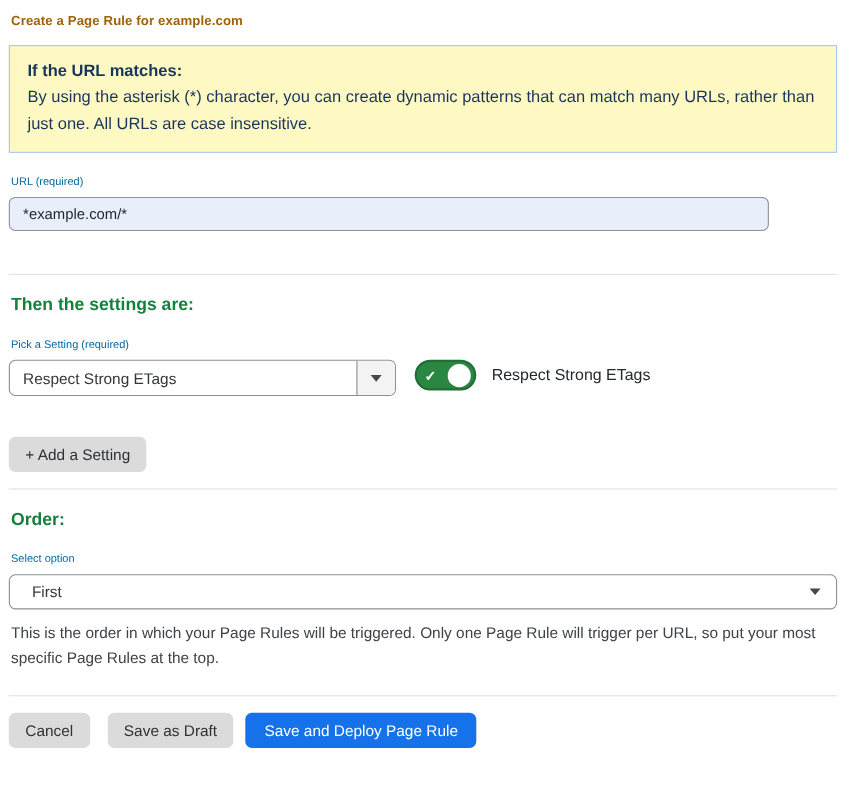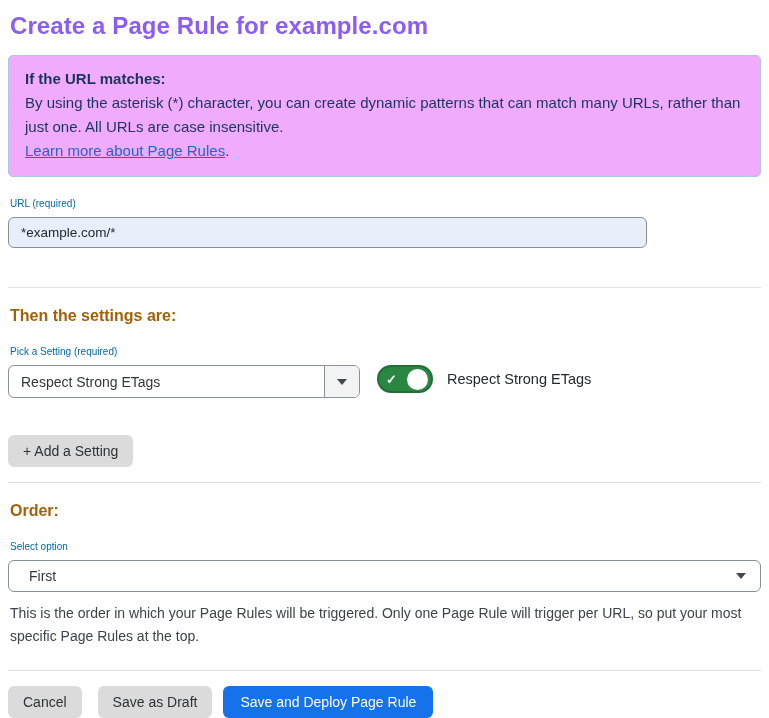--- a/index.html
+++ b/index.html
@@ -6,67 +6,67 @@
   html, body {
     width: 769px; height: 718px;
     background: #ffffff;
     font-family: "Liberation Sans", sans-serif;
     color: #24292e;
     overflow: hidden;
   }
   .page { padding: 12px 8px 0 8px; width: 769px; }
 
   .page-title {
-    font-size: 24px; font-weight: 700; color: #8b5cf6;
+    font-size: 12px; font-weight: 700; color: #a16207;
     padding-left: 2px; letter-spacing: 0.1px;
   }
 
   
   .info-box {
     margin-top: 15px;
-    background: #f0abfc;
+    background: #fef9c3;
     border: 1px solid #A8C8EA;
-    border-radius: 5px;
+    border-radius: 0;
     padding: 11px 16px 13px 16px;
     color: #19355C;
     font-size: 15px;
     line-height: 24px;
   }
   .info-box .info-heading { font-weight: 700; }
   .info-box .info-link-line a, .info-box .info-link {
     color: #1E66D2; text-decoration: underline; cursor: pointer;
   }
 
   
   .field-label {
     margin-top: 21px;
     font-size: 10px; color: #0369a1;
     padding-left: 2px;
   }
 
   
   .url-input {
     margin-top: 8px;
-    width: 639px; height: 31px;
+    width: 691px; height: 31px;
     background: #E8EEFA;
     border: 1px solid #8A8F98;
     border-radius: 6px;
     font-family: "Liberation Sans", sans-serif;
     font-size: 13.5px; color: #24292e;
     padding: 0 12px;
     outline: none;
   }
 
   .divider {
     border: none; border-top: 1px solid #E2E2E2;
     margin-top: 39px;
   }
 
   .section-heading {
-    font-size: 16px; font-weight: 700; color: #a16207;
+    font-size: 16px; font-weight: 700; color: #15803d;
     margin-top: 19px; padding-left: 2px;
   }
 
   
   .setting-row {
     margin-top: 8px;
     display: flex; align-items: flex-start;
   }
   .setting-select {
     width: 352px; height: 33px;
@@ -159,21 +159,20 @@
 </head>
 <body>
 
 <div class="page">
 
   <h1 class="page-title">Create a Page Rule for example.com</h1>
 
   <div class="info-box">
     <div class="info-heading">If the URL matches:</div>
     <div class="info-body">By using the asterisk (*) character, you can create dynamic patterns that can match many URLs, rather than just one. All URLs are case insensitive.</div>
-    <div class="info-link-line"><span class="info-link">Learn more about Page Rules</span><span>.</span></div>
   </div>
 
   <div class="field-label">URL (required)</div>
   <input class="url-input" type="text" value="*example.com/*" style="">
 
   <hr class="divider">
 
   <div class="section-heading">Then the settings are:</div>
 
   <div class="field-label">Pick a Setting (required)</div>

